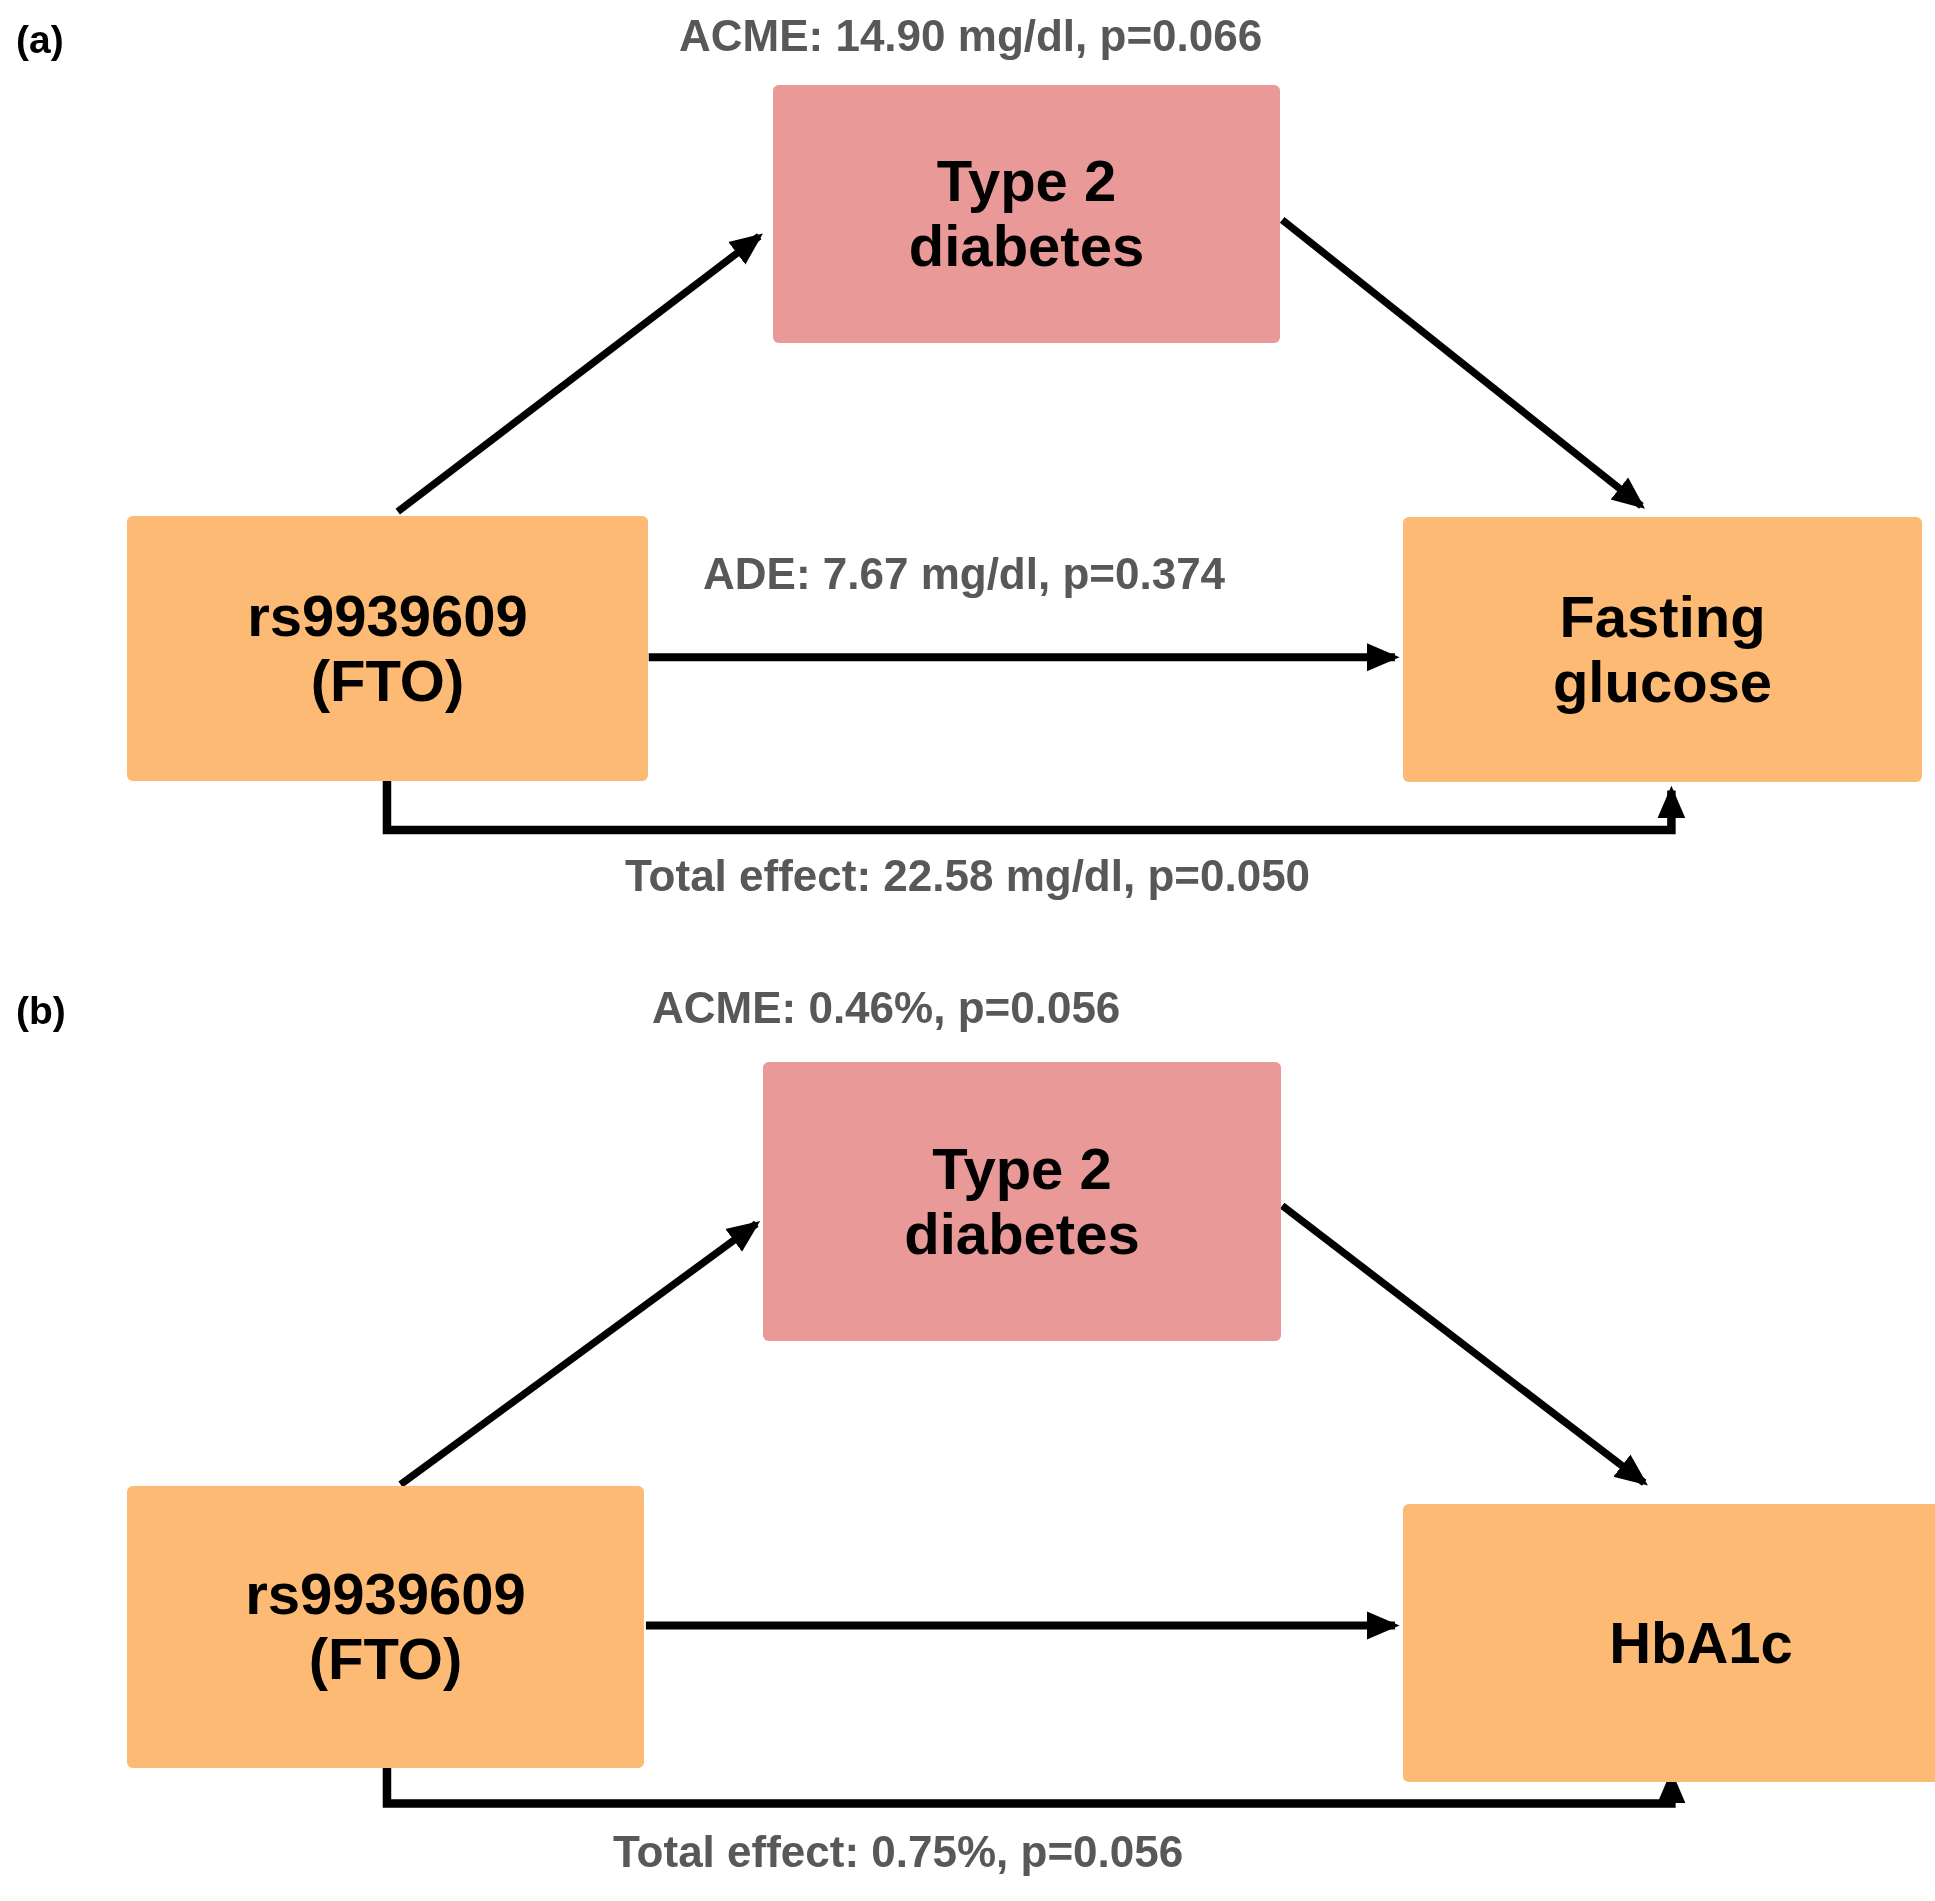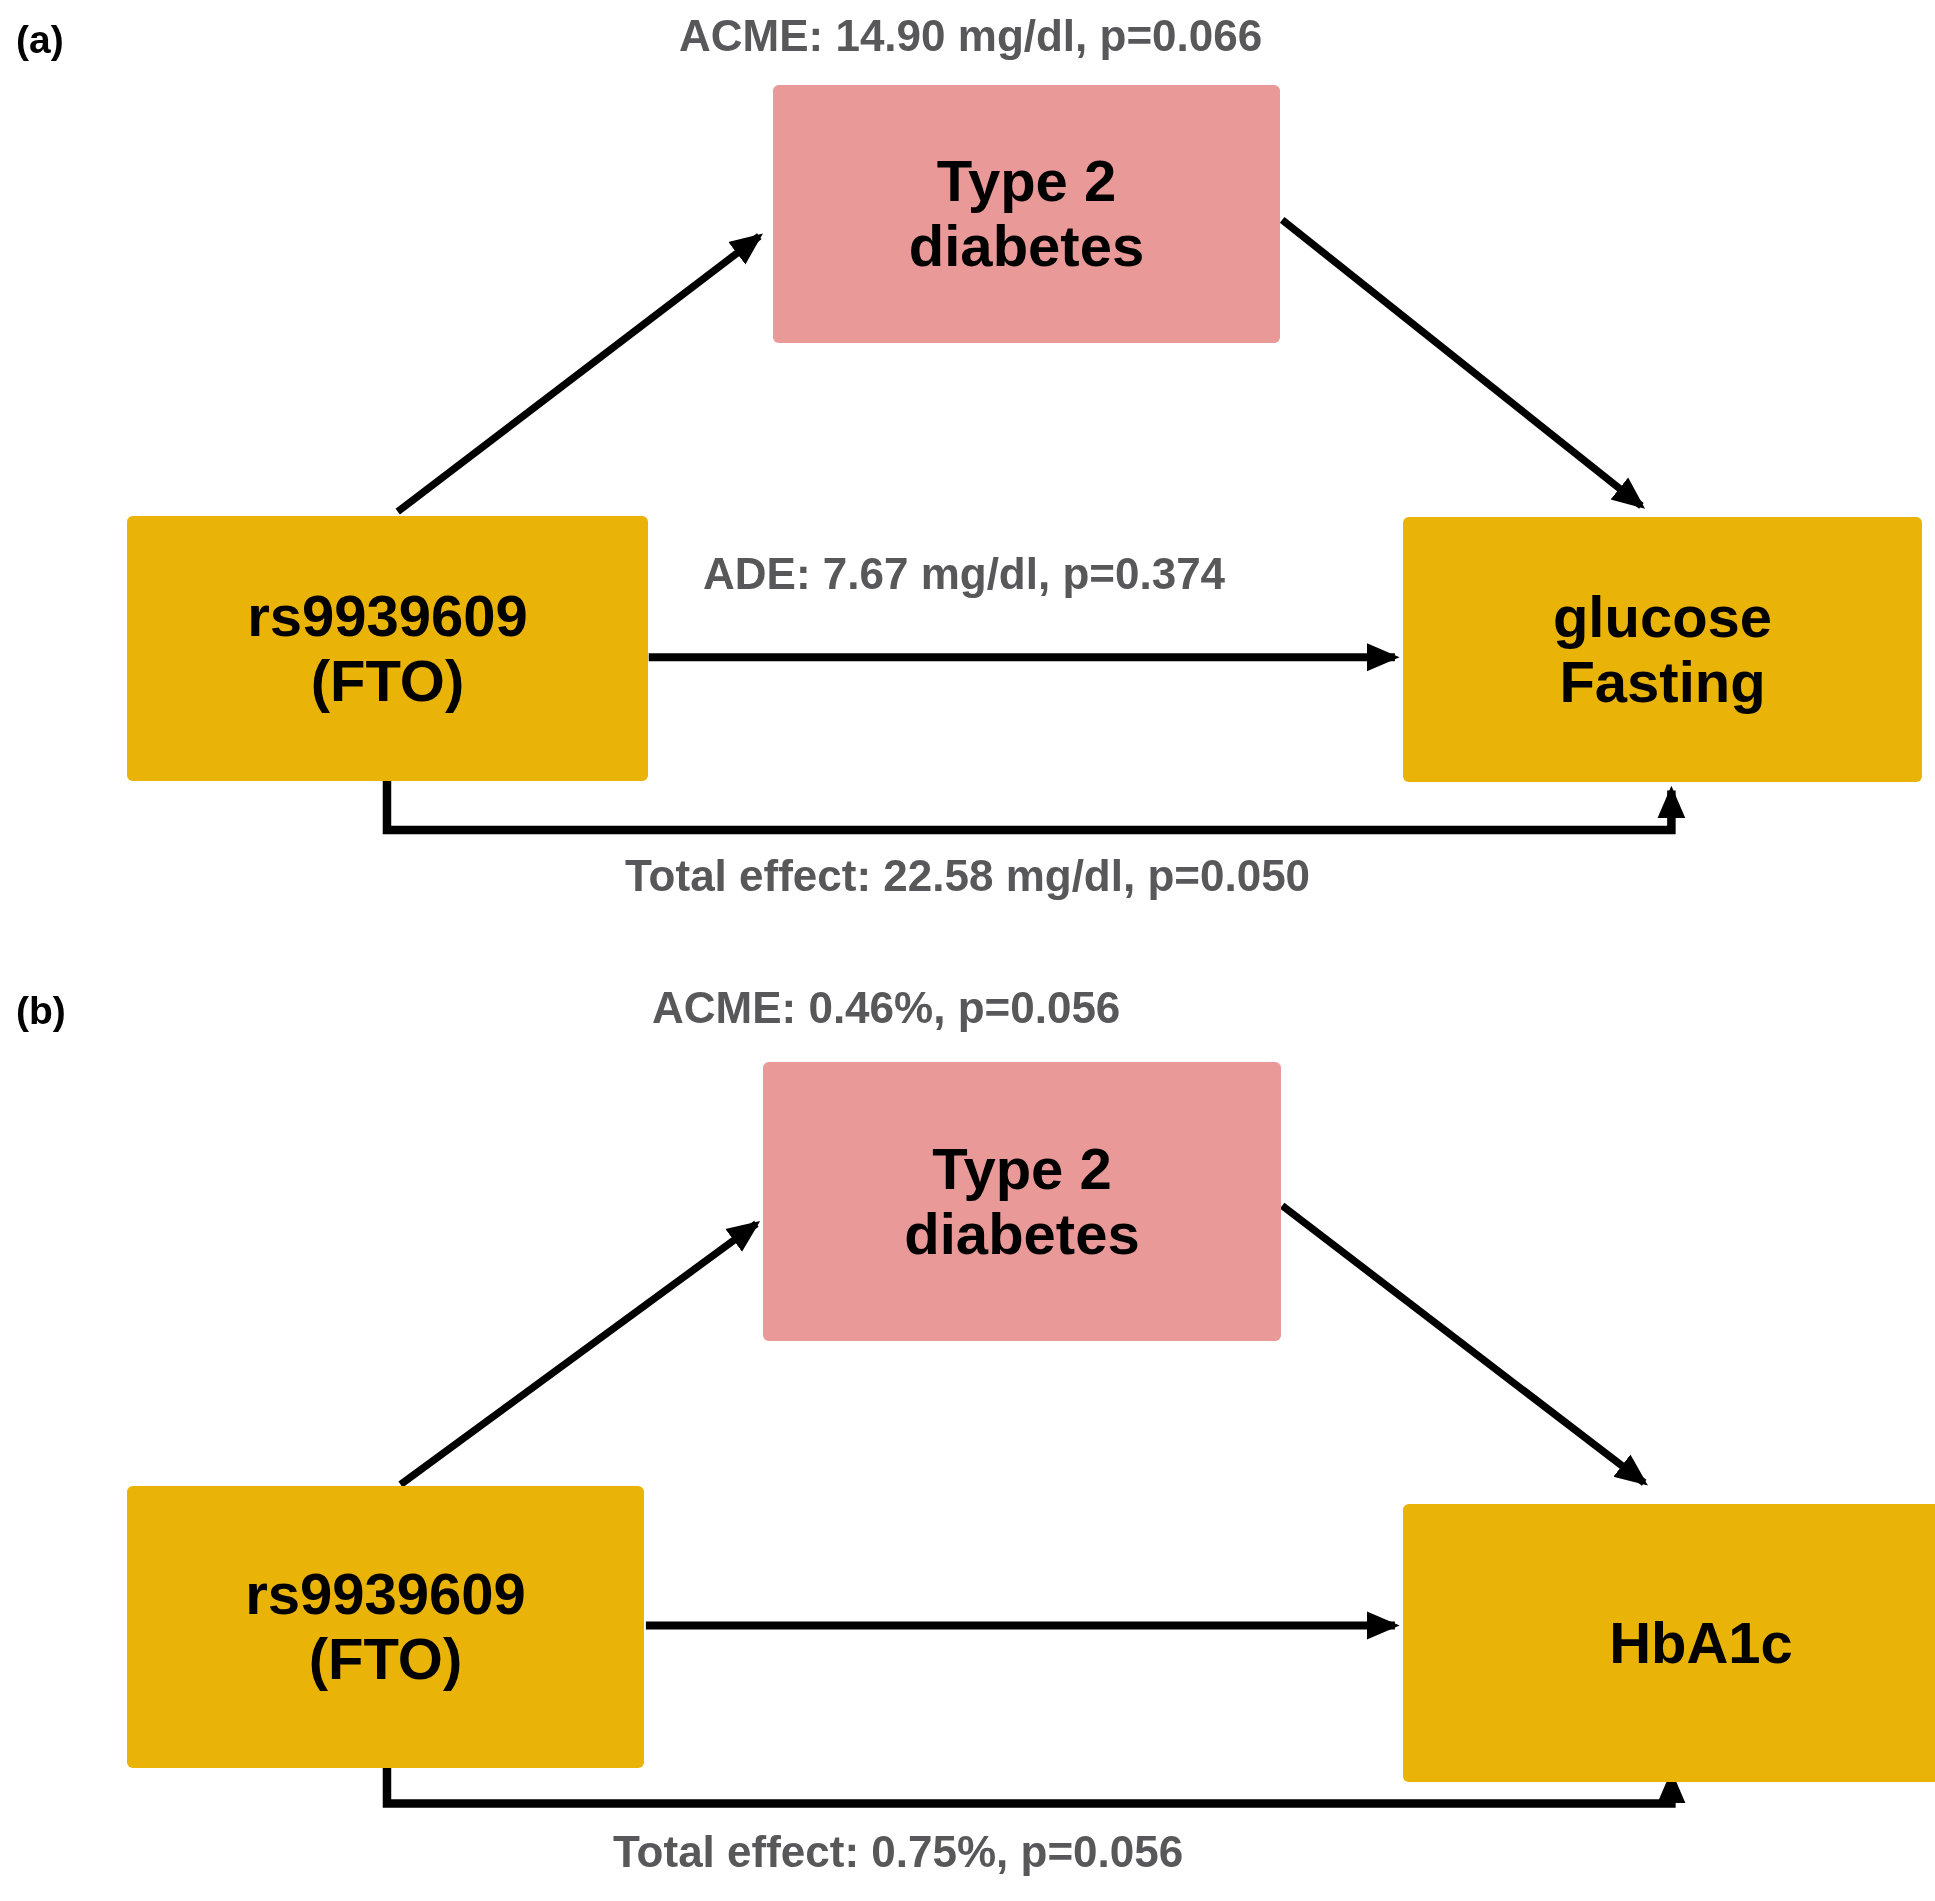--- a/index.html
+++ b/index.html
@@ -24,21 +24,21 @@
     position:absolute;
     display:flex;align-items:center;justify-content:center;
     text-align:center;
     border-radius:5.7px;
   }
   .node .lines{
     font-size:58px;font-weight:bold;color:#000000;line-height:1.12;
   }
   .node .line:empty{display:none;}
   .mediator{background:#ea9999;}
-  .variable{background:#eab308;}
+  .variable{background:#fdba74;}
   svg.arrows{position:absolute;left:0;top:0;width:1936px;height:1902px;}
 </style>
 </head>
 <body>
 
 <div id="canvas">
 
   <svg class="arrows" viewBox="0 0 3417 3357" xmlns="http://www.w3.org/2000/svg">
     <defs>
       <marker id="ah" viewBox="0 0 60 60" refX="48" refY="30" markerWidth="62" markerHeight="62" markerUnits="userSpaceOnUse" orient="auto">
@@ -70,22 +70,22 @@
 
   <div class="node variable" style="left:127px;top:516px;width:521px;height:265px;">
     <div class="lines">
       <div class="line">rs9939609</div>
       <div class="line">(FTO)</div>
     </div>
   </div>
 
   <div class="node variable" style="left:1403px;top:517px;width:519px;height:265px;">
     <div class="lines">
+      <div class="line">Fasting</div>
       <div class="line">glucose</div>
-      <div class="line">Fasting</div>
     </div>
   </div>
 
   <div class="annotation" style="left:703px;top:552px;">ADE: 7.67 mg/dl, p=0.374</div>
 
   <div class="annotation" style="left:625px;top:854px;">Total effect: 22.58 mg/dl, p=0.050</div>
 
   <div class="panel-label" style="left:16px;top:991px;">(b)</div>
 
   <div class="annotation" style="left:652px;top:986px;">ACME: 0.46%, p=0.056</div>

